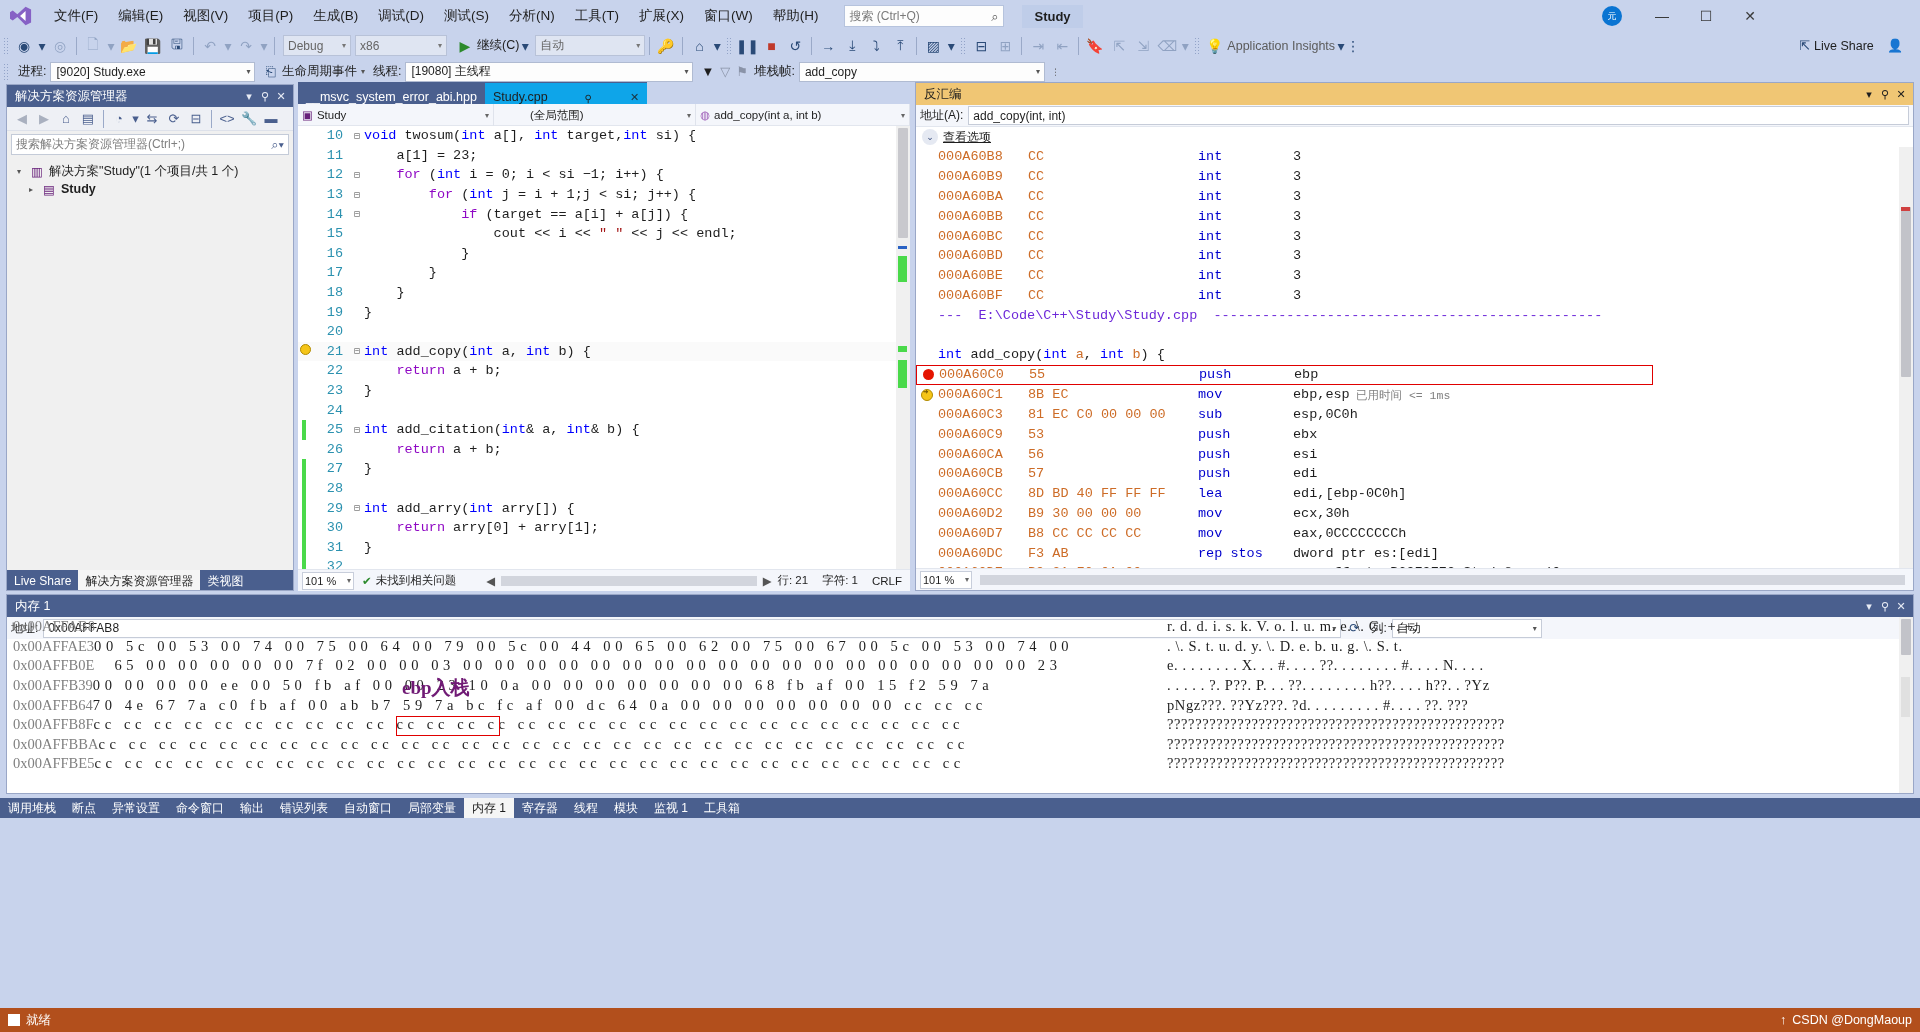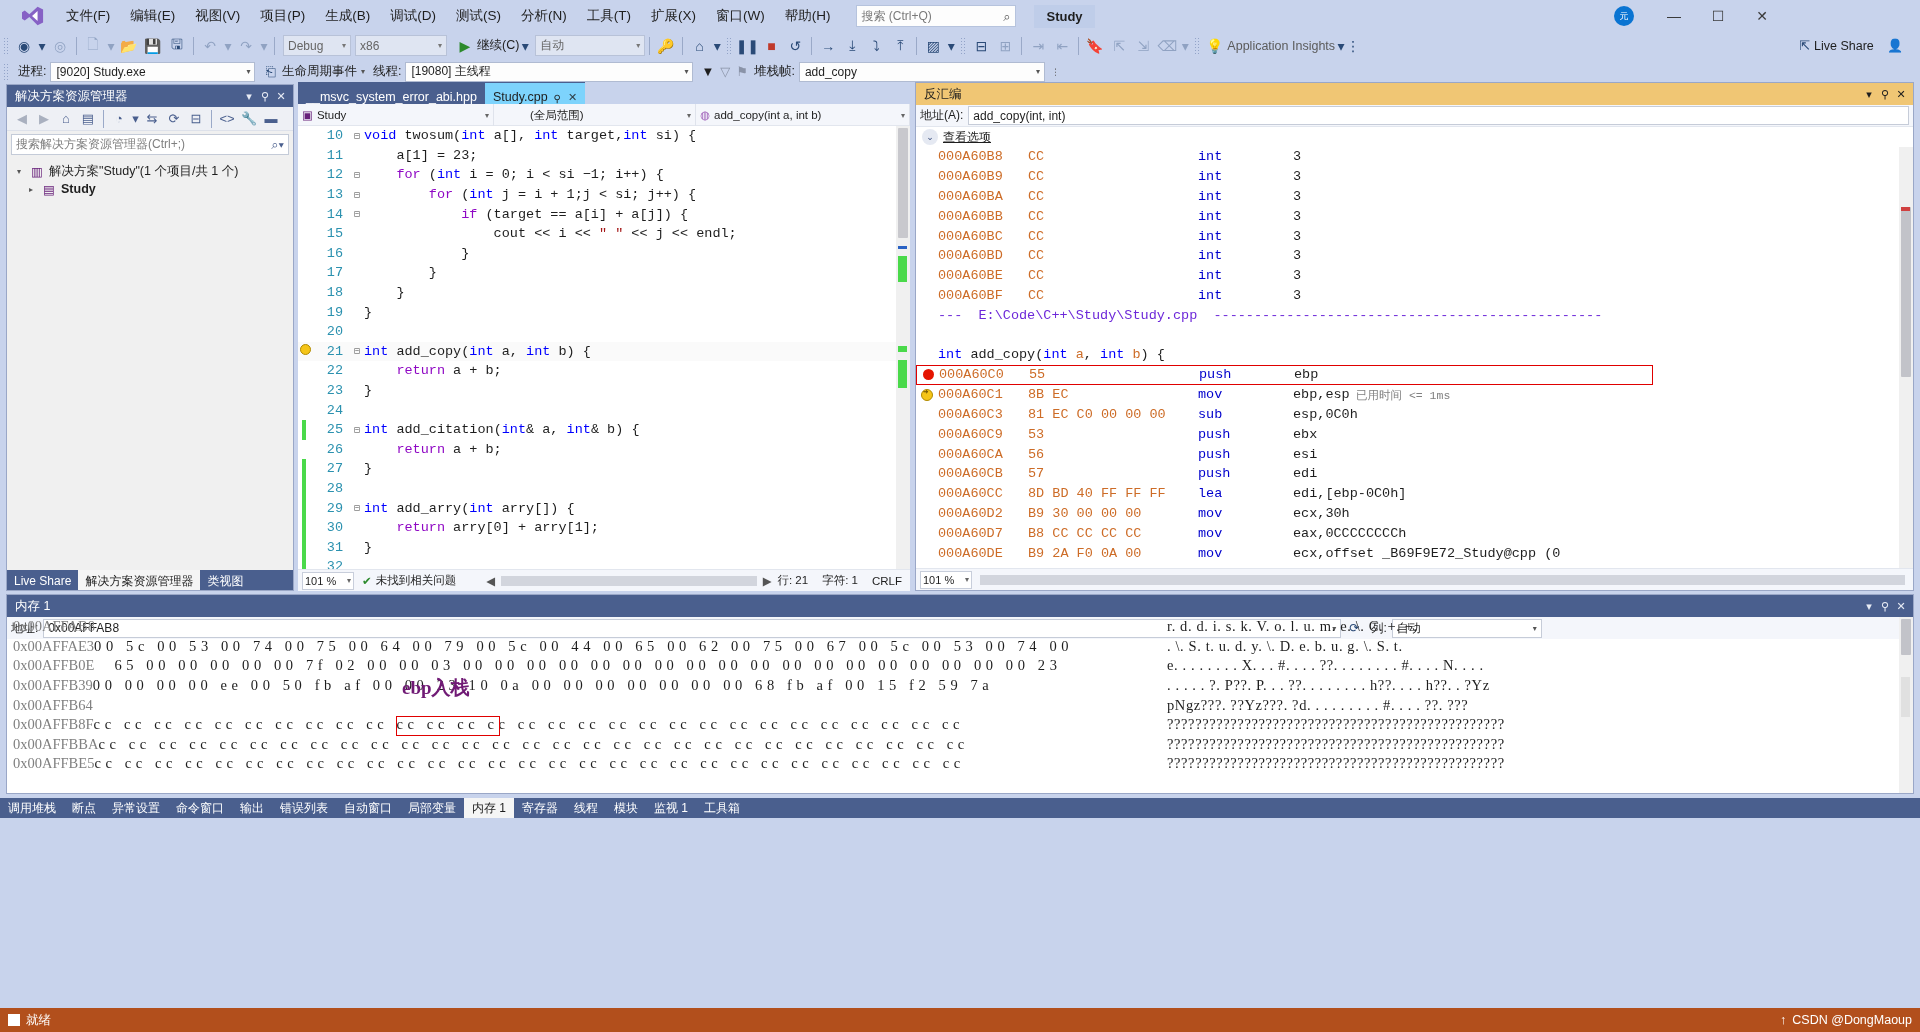--- a/index.html
+++ b/index.html
@@ -7,21 +7,21 @@
   body {
     width:1920px; height:1032px; overflow:hidden;
     background:#ffffff;
     font-family:"Liberation Sans", sans-serif;
     font-size:13px; color:#1e1e1e;
     -webkit-font-smoothing:antialiased;
   }
   .vs { position:relative; width:1920px; height:1032px; background:#c8d3ec; }
 
   
-  .titlebar { position:absolute; left:12px; top:0; width:1772px; height:32px; background:#c8d3ec; display:flex; align-items:center; }
+  .titlebar { position:absolute; left:0; top:0; width:1772px; height:32px; background:#c8d3ec; display:flex; align-items:center; }
   .vslogo { width:30px; height:30px; margin-left:6px; display:flex; align-items:center; justify-content:center; }
   .menu { display:flex; align-items:center; height:32px; margin-left:8px; }
   .menu-item { padding:4px 10px; font-size:13.5px; color:#1e1e1e; white-space:nowrap; cursor:default; }
   .searchbox { margin-left:16px; width:160px; height:22px; background:#fdfdfd; border:1px solid #b6c3dd; display:flex; align-items:center; padding:0 4px; position:relative;}
   .searchbox .ph { color:#7a7a7a; font-size:12px; }
   .searchbox .mag { position:absolute; right:5px; top:3px; color:#555; }
   .solname { margin-left:18px; font-size:13px; font-weight:bold; color:#1e1e1e; padding:4px 12px; background:#bfcde9; }
   .tb-right { position:absolute; right:0; top:0; height:32px; display:flex; align-items:center; }
   .account-av { width:20px; height:20px; border-radius:50%; background:#0a74d2; color:#fff; font-size:9px; display:flex; align-items:center; justify-content:center; margin-right:18px; }
   .wbtn { width:44px; height:32px; display:flex; align-items:center; justify-content:center; color:#3a3a3a; font-size:14px; }
@@ -63,21 +63,21 @@
   .se-row .exp { width:12px; text-align:center; font-size:8px; color:#555; }
   .se-row .glyph { width:16px; text-align:center; }
   .se-tabs { position:absolute; left:0; bottom:0; width:100%; height:20px; background:#4a5f8e; display:flex; align-items:flex-end; }
   .se-tab { height:20px; padding:2px 7px 0; font-size:12px; color:#fff; display:flex; align-items:center; }
   .se-tab.sel { background:#f5f5f5; color:#1e1e1e; }
 
   
   #ed { left:298px; top:82px; width:612px; height:509px; background:#fff; border:none; }
   .ed-tabs { height:22px; display:flex; align-items:flex-end; background:#c8d3ec; }
   .ed-tab { height:22px; display:flex; align-items:flex-end; padding:0 8px; font-size:12.5px; color:#fff; background:#4a5f8e; }
-  .ed-tab.sel { background:#7dd3fc; color:#1e1e1e; border-top:1px solid #4a5f8e; }
+  .ed-tab.sel { background:#0ea5e9; color:#1e1e1e; border-top:1px solid #4a5f8e;gap:31px; }
   .ed-tab .x { margin-left:7px; font-size:11px; opacity:.85; }
   .ed-tab .pin { margin-left:6px; font-size:10px; }
   .ed-navbar { height:22px; display:flex; background:#f4f6fb; border-bottom:1px solid #e2e6ee; }
   .ed-nav { height:22px; border-right:1px solid #dfe3ec; display:flex; align-items:center; padding:0 4px; font-size:11.5px; color:#1e1e1e; position:relative; }
   .ed-nav .arr { position:absolute; right:4px; font-size:8px; color:#666; }
   .code { position:absolute; left:0; top:44px; right:0; bottom:22px; background:#fff; overflow:hidden; font-family:"Liberation Mono", monospace; font-size:13.5px; }
   .codeline { height:19.6px; display:flex; align-items:center; white-space:pre; }
   .gutter-ind { width:11px; height:100%; flex:0 0 11px; }
   .gl-num { width:34px; text-align:right; color:#2b91af; padding-right:7px; flex:0 0 41px; font-size:13.5px;}
   .gl-fold { width:14px; flex:0 0 14px; text-align:center; color:#808080; font-size:10px; }
@@ -433,20 +433,21 @@
           <div class="dline"><span class="dgut"></span><span><span style="color:#0000ff">int</span> add_copy(<span style="color:#0000ff">int</span> <span style="color:#cd6c27">a</span>, <span style="color:#0000ff">int</span> <span style="color:#cd6c27">b</span>) {</span></div>
           <div class="dline" style="border: 1.5px solid rgb(224, 0, 0); height: 20px; margin-right: 260px;"><span class="dgut"><span class="bp-dot"></span></span><span class="daddr">000A60C0</span><span class="dbytes">55</span><span class="dmn">push</span><span class="dop">ebp</span></div>
           <div class="dline" style="position: relative;"><span class="dgut"><span class="cur-arrow"></span></span><span class="daddr">000A60C1</span><span class="dbytes">8B EC</span><span class="dmn">mov</span><span class="dop">ebp,esp</span><span class="dcmt" style="position: absolute; left: 440px; top: 3px;">已用时间 &lt;= 1ms</span></div>
           <div class="dline"><span class="dgut"></span><span class="daddr">000A60C3</span><span class="dbytes">81 EC C0 00 00 00</span><span class="dmn">sub</span><span class="dop">esp,0C0h</span></div>
           <div class="dline"><span class="dgut"></span><span class="daddr">000A60C9</span><span class="dbytes">53</span><span class="dmn">push</span><span class="dop">ebx</span></div>
           <div class="dline"><span class="dgut"></span><span class="daddr">000A60CA</span><span class="dbytes">56</span><span class="dmn">push</span><span class="dop">esi</span></div>
           <div class="dline"><span class="dgut"></span><span class="daddr">000A60CB</span><span class="dbytes">57</span><span class="dmn">push</span><span class="dop">edi</span></div>
           <div class="dline"><span class="dgut"></span><span class="daddr">000A60CC</span><span class="dbytes">8D BD 40 FF FF FF</span><span class="dmn">lea</span><span class="dop">edi,[ebp-0C0h]</span></div>
           <div class="dline"><span class="dgut"></span><span class="daddr">000A60D2</span><span class="dbytes">B9 30 00 00 00</span><span class="dmn">mov</span><span class="dop">ecx,30h</span></div>
           <div class="dline"><span class="dgut"></span><span class="daddr">000A60D7</span><span class="dbytes">B8 CC CC CC CC</span><span class="dmn">mov</span><span class="dop">eax,0CCCCCCCCh</span></div>
+          <div class="dline"><span class="dgut"></span><span class="daddr">000A60DC</span><span class="dbytes">F3 AB</span><span class="dmn">rep stos</span><span class="dop">dword ptr es:[edi]</span></div>
           <div class="dline"><span class="dgut"></span><span class="daddr">000A60DE</span><span class="dbytes">B9 2A F0 0A 00</span><span class="dmn">mov</span><span class="dop">ecx,offset _B69F9E72_Study@cpp (0</span></div>
           <div></div>
         </div>
       <div class="scrollv" style="right:0;">
         <div class="scroll-thumb" style="top:60px;height:170px;"></div>
         <div style="position:absolute;left:2px;top:60px;width:9px;height:4px;background:#d04040;"></div>
       </div>
     </div>
 
     <div class="dis-status">
@@ -477,21 +478,21 @@
         <span>自动</span>
         <span style="position:absolute;right:4px;font-size:8px;color:#555">▾</span>
       </div>
     </div>
     <div class="mem-body">
       <div id="mem-rows" style="position:relative">
           <div class="mrow" style="position: relative;"><span class="maddr">0x00AFFAB8</span><span class="masc" style="letter-spacing: 0.6px;">r. d. d. i. s. k. V. o. l. u. m. e. \. C. +. +.</span></div>
           <div class="mrow" style="position: relative;"><span class="maddr">0x00AFFAE3</span><span class="mhex" style="letter-spacing: 4.6px;">00 5c 00 53 00 74 00 75 00 64 00 79 00 5c 00 44 00 65 00 62 00 75 00 67 00 5c 00 53 00 74 00</span><span class="masc" style="letter-spacing: 0.6px;">. \. S. t. u. d. y. \. D. e. b. u. g. \. S. t.</span></div>
           <div class="mrow" style="position: relative; gap: 20px;"><span class="maddr">0x00AFFB0E</span><span class="mhex" style="letter-spacing: 4.6px;">65 00 00 00 00 00 7f 02 00 00 03 00 00 00 00 00 00 00 00 00 00 00 00 00 00 00 00 00 00 23</span><span class="masc" style="letter-spacing: 0.6px;">e. . . . . . . . X. . . #. . . . ??. . . . . . . . #. . . . N. . . .</span></div>
           <div class="mrow" style="position: relative;"><span class="maddr">0x00AFFB39</span><span class="mhex" style="letter-spacing: 4.6px;">00 00 00 00 ee 00 50 fb af 00 00 23 10 0a 00 00 00 00 00 00 00 68 fb af 00 15 f2 59 7a</span><span class="masc" style="letter-spacing: 0.6px;">. . . . . ?. P??. P. . . ??. . . . . . . . h??. . . . h??. . ?Yz</span></div>
-          <div class="mrow" style="position: relative;"><span class="maddr">0x00AFFB64</span><span class="masc" style="letter-spacing: 0.6px;">pNgz???. ??Yz???. ?d. . . . . . . . . #. . . . ??. ???</span></div>
+          <div class="mrow" style="position: relative;"><span class="maddr">0x00AFFB64</span><span class="mhex" style="letter-spacing: 4.6px;">70 4e 67 7a c0 fb af 00 ab b7 59 7a bc fc af 00 dc 64 0a 00 00 00 00 00 00 00 cc cc cc</span><span class="masc" style="letter-spacing: 0.6px;">pNgz???. ??Yz???. ?d. . . . . . . . . #. . . . ??. ???</span></div>
           <div class="mrow" style="position: relative;"><span class="maddr">0x00AFFB8F</span><span class="mhex" style="letter-spacing: 4.6px;">cc cc cc cc cc cc cc cc cc cc cc cc cc cc cc cc cc cc cc cc cc cc cc cc cc cc cc cc cc</span><span class="masc" style="letter-spacing: 0.6px;">????????????????????????????????????????????????</span></div>
           <div class="mrow" style="position: relative;"><span class="maddr">0x00AFFBBA</span><span class="mhex" style="letter-spacing: 4.6px;">cc cc cc cc cc cc cc cc cc cc cc cc cc cc cc cc cc cc cc cc cc cc cc cc cc cc cc cc cc</span><span class="masc" style="letter-spacing: 0.6px;">????????????????????????????????????????????????</span></div>
           <div class="mrow" style="position: relative;"><span class="maddr">0x00AFFBE5</span><span class="mhex" style="letter-spacing: 4.6px;">cc cc cc cc cc cc cc cc cc cc cc cc cc cc cc cc cc cc cc cc cc cc cc cc cc cc cc cc cc</span><span class="masc" style="letter-spacing: 0.6px;">????????????????????????????????????????????????</span></div>
         </div>
       <div class="scrollv" style="right:0;top:0;bottom:0;">
         <div class="scroll-thumb" style="top:2px;height:36px;"></div>
         <div style="position:absolute;left:2px;top:60px;width:9px;height:40px;background:#e0e0e0;"></div>
       </div>
     </div>
   </div>

